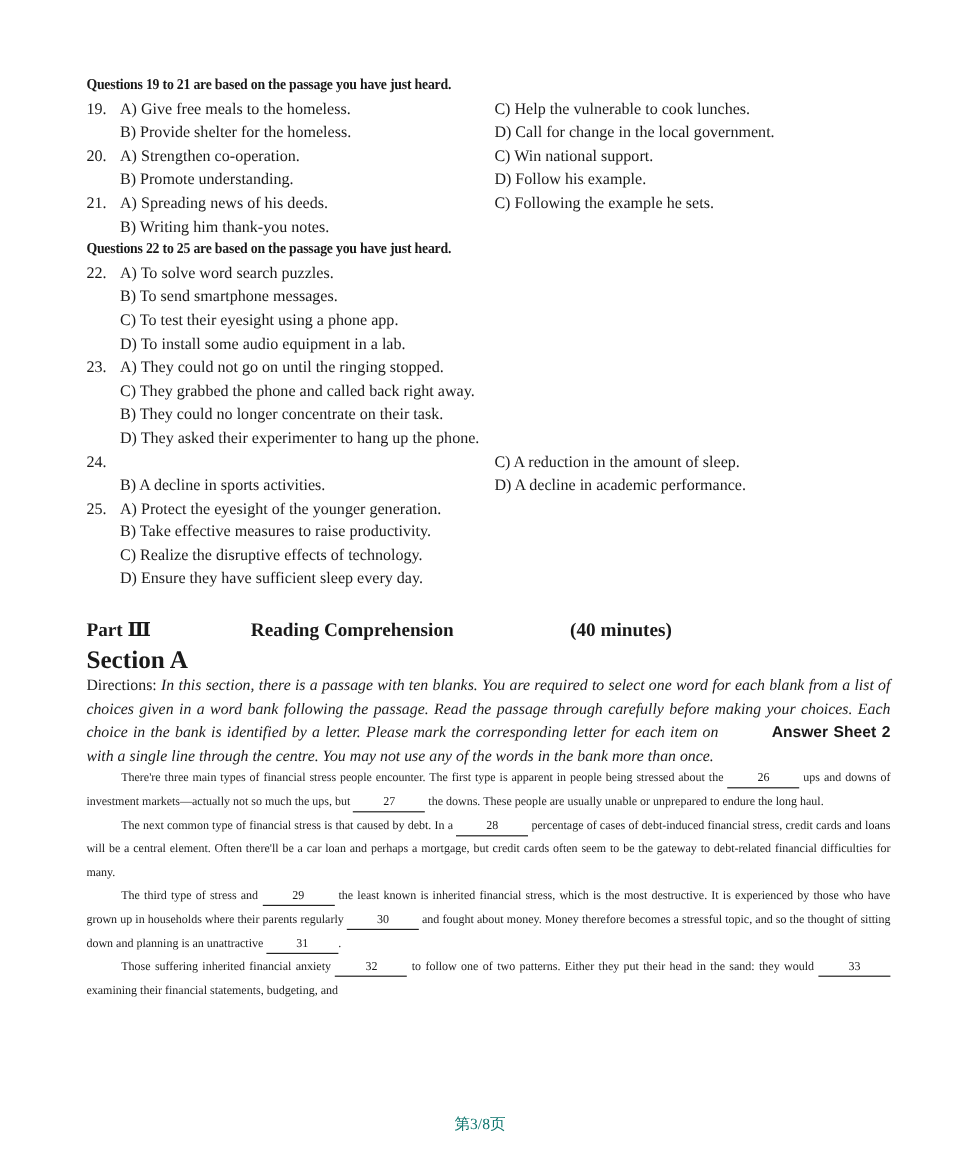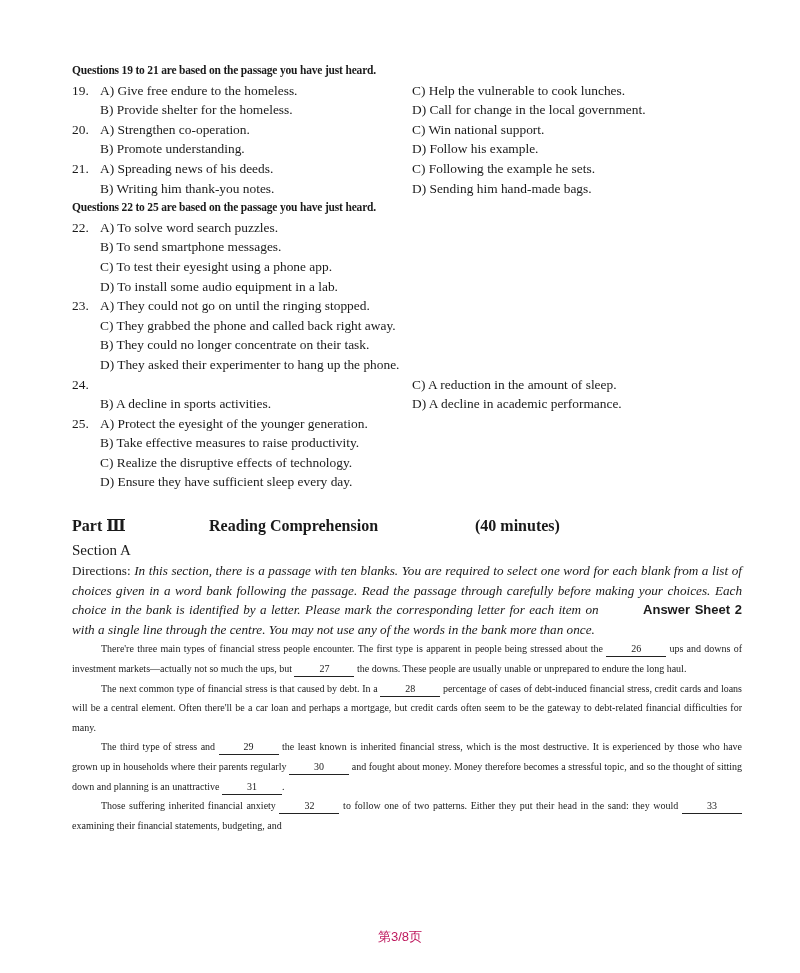--- a/index.html
+++ b/index.html
@@ -19,49 +19,49 @@
   }
   .row .num { position: absolute; left: 0; text-align: center; }
   .row .optA { position: absolute; left: 28px; }
   .row .optC { position: absolute; left: 340px; }
   .part-title {
     position: relative; height: 26px; line-height: 26px; font-weight: bold; font-size: 16px; white-space: nowrap;
   }
   .part-title .p1 { position: absolute; left: 0; text-align: center; }
   .part-title .p2 { position: absolute; left: 137px; }
   .part-title .p3 { position: absolute; left: 403px; }
-  .section-title { font-weight: normal; font-size: 15px; height: 22px; line-height: 22px; }
+  .section-title { font-weight: bold; font-size: 21px; height: 22px; line-height: 22px; }
   .directions {
     font-size: 13.2px; line-height: 19.6px; text-align: justify; font-style: italic;
   }
   .directions .dlabel { font-style: normal; font-weight: normal; }
   .directions .sheet { font-style: normal; font-weight: bold; font-family: "Liberation Sans", "DejaVu Sans", sans-serif; font-size: 13px; margin-left: 40px; }
   .para {
     font-size: 10px; line-height: 19.6px; text-align: justify; text-indent: 29px; margin: 0;
   }
   .blank {
     display: inline-block; border-bottom: 1px solid #222; text-align: center;
     line-height: 14px; text-indent: 0; padding: 0 2px; min-width: 56px;
   }
   .footer {
     position: absolute; left: 0; width: 800px; top: 928px; text-align: center;
-    font-size: 13px; color: #be185d; font-family: Liberation Sans, sans-serif;
+    font-size: 13px; color: #0f766e; font-family: Liberation Serif, serif;
   }
 </style>
 </head>
 <body>
 
 <div class="page">
   <div style="height:61px"></div>
 
   <div class="qhead">Questions 19 to 21 are based on the passage you have just heard.</div>
 
   <div class="row">
     <span class="num">19.</span>
-    <span class="optA">A) Give free endure to the homeless.</span>
+    <span class="optA">A) Give free meals to the homeless.</span>
     <span class="optC">C) Help the vulnerable to cook lunches.</span>
   </div>
   <div class="row">
     <span class="optA">B) Provide shelter for the homeless.</span>
     <span class="optC">D) Call for change in the local government.</span>
   </div>
 
   <div class="row">
     <span class="num">20.</span>
     <span class="optA">A) Strengthen co-operation.</span>
@@ -72,21 +72,20 @@
     <span class="optC">D) Follow his example.</span>
   </div>
 
   <div class="row">
     <span class="num">21.</span>
     <span class="optA">A) Spreading news of his deeds.</span>
     <span class="optC">C) Following the example he sets.</span>
   </div>
   <div class="row">
     <span class="optA">B) Writing him thank-you notes.</span>
-    <span class="optC">D) Sending him hand-made bags.</span>
   </div>
 
   <div class="qhead">Questions 22 to 25 are based on the passage you have just heard.</div>
 
   <div class="row">
     <span class="num">22.</span>
     <span class="optA">A) To solve word search puzzles.</span>
   </div>
   <div class="row">
     <span class="optA">B) To send smartphone messages.</span>

